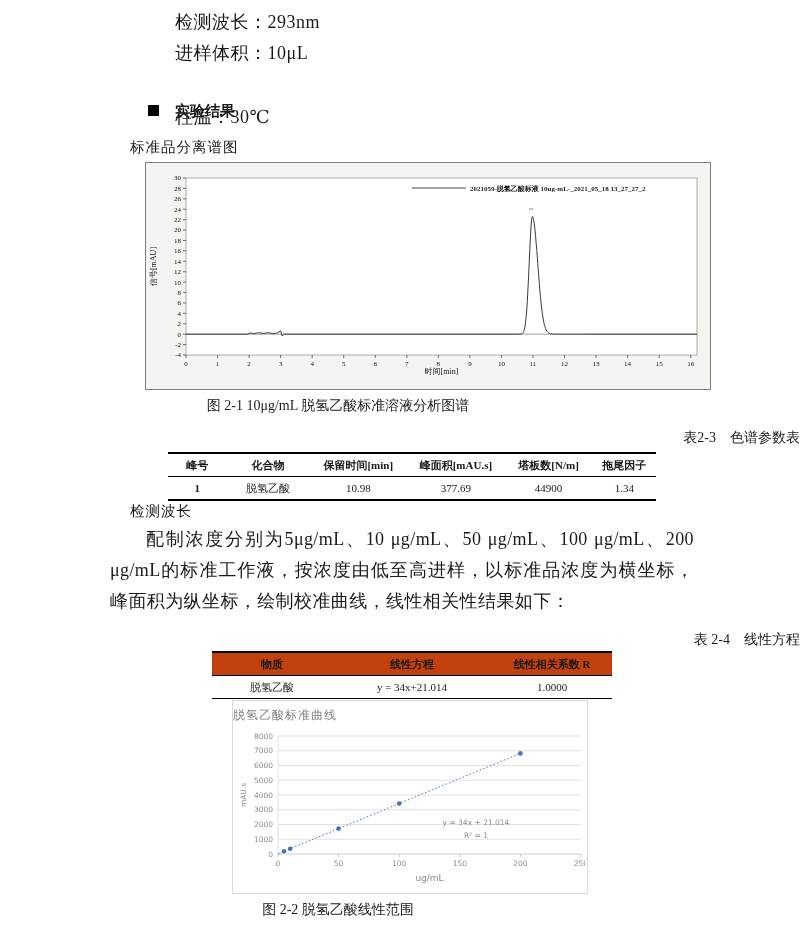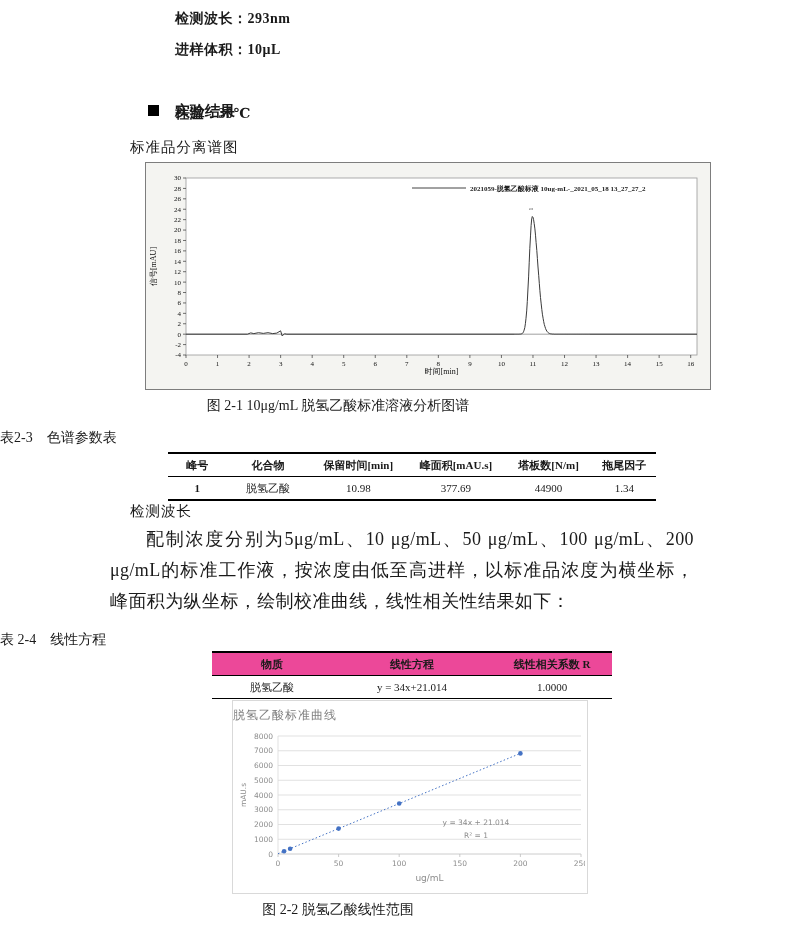--- a/index.html
+++ b/index.html
@@ -1,30 +1,30 @@
 <!DOCTYPE html>
 <html><head>
 <meta charset="utf-8">
 <style>
   html,body{margin:0;padding:0;background:#ffffff;}
   #page{position:relative;width:800px;height:936px;background:#fff;overflow:hidden;
         font-family:"Liberation Serif","DejaVu Serif",serif;color:#1a1a1a;}
   .abs{position:absolute;}
-  .param-line{font-size:14px;letter-spacing:.5px;font-weight:bold;}
+  .param-line{font-size:18px;letter-spacing:.5px;}
   .heading{font-size:15px;font-weight:bold;}
   .bullet{display:inline-block;width:11px;height:11px;background:#000;margin-right:16px;}
   .subsection{font-size:14.5px;letter-spacing:1px;}
   .panel-fig1{background:#f4f4f1;border:1px solid #7d7d7d;}
   .caption{width:676px;text-align:center;font-size:14px;}
-  .tbl-title{width:800px;text-align:left;font-size:14px;}
+  .tbl-title{width:800px;text-align:right;font-size:14px;}
   table{border-collapse:collapse;table-layout:fixed;}
   th,td{text-align:center;font-size:11px;padding:1px 3px;height:20px;overflow:hidden;white-space:nowrap;}
   #t23 th{border-top:2px solid #000;border-bottom:1.5px solid #000;font-weight:bold;}
   #t23 td{border-bottom:2px solid #000;}
-  #t24 th{background:#ec4899;border-top:2px solid #000;border-bottom:1px solid #000;font-weight:bold;}
+  #t24 th{background:#c2410c;border-top:2px solid #000;border-bottom:1px solid #000;font-weight:bold;}
   #t24 td{border-bottom:1.5px solid #000;}
   .para{width:584px;font-size:18px;line-height:31px;text-align:justify;text-indent:2em;letter-spacing:.4px;}
   .panel-fig2{background:#fff;border:1px solid #d9d9d9;}
   .fig2-title{width:352px;text-align:left;font-size:12px;color:#7f7f7f;padding-top:6px;
               font-family:"DejaVu Sans","Liberation Sans",sans-serif;letter-spacing:1px;}
   svg text{font-family:"Liberation Serif","DejaVu Serif",serif;}
   #scatter-svg text{font-family:"DejaVu Sans","Liberation Sans",sans-serif;}
 </style>
 </head>
 <body>

